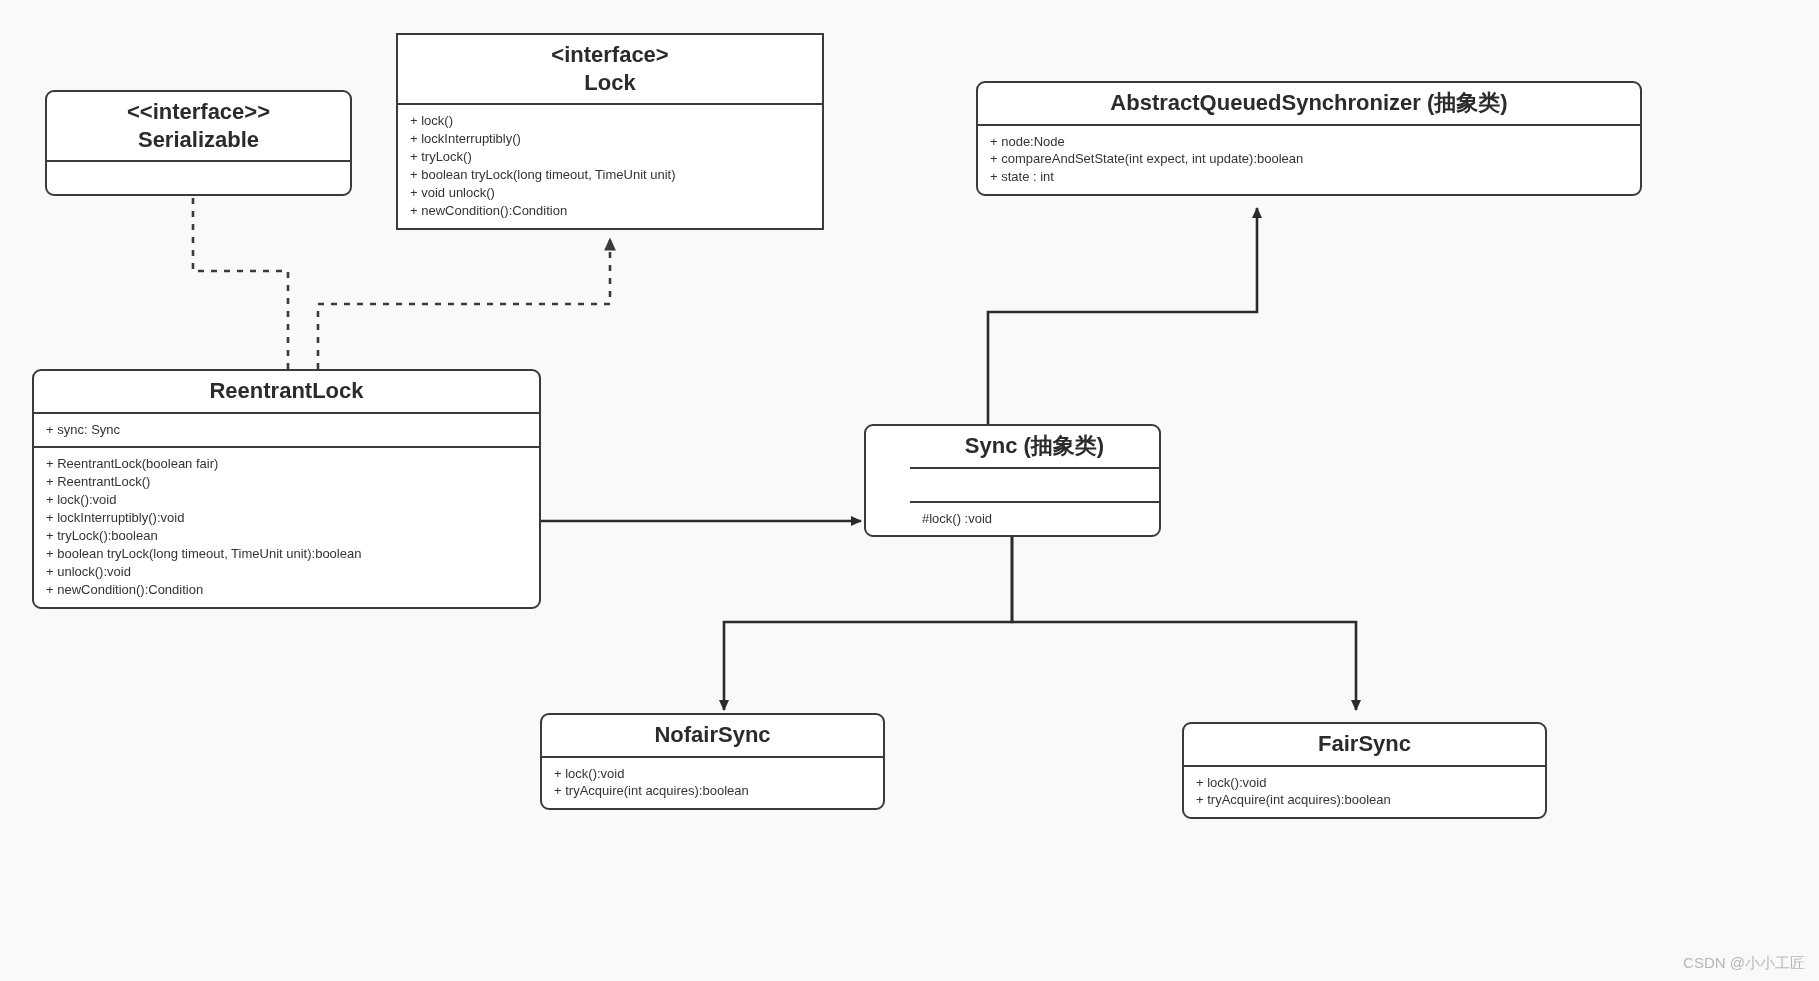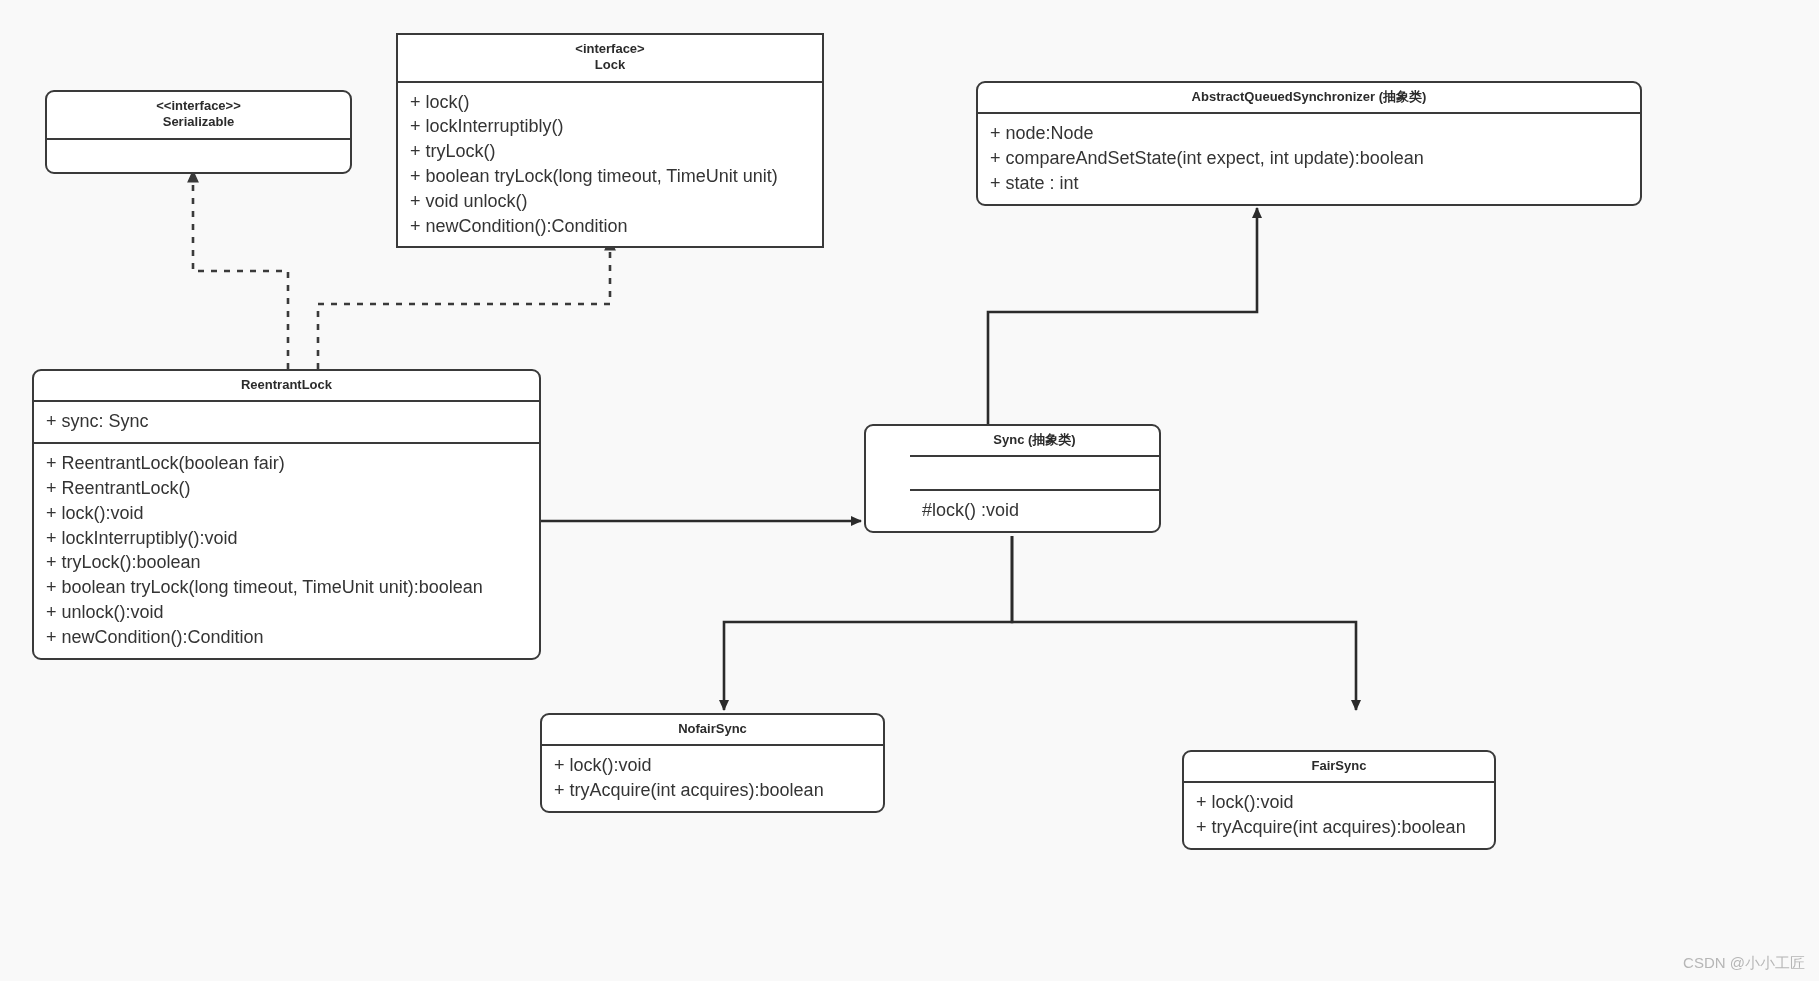--- a/index.html
+++ b/index.html
@@ -37,36 +37,36 @@
   }
   .uml-box.sharp {
     border-radius: 0;
   }
   .box-title {
     text-align: center;
     font-weight: bold;
     color: #2b2b2b;
     padding: 6px 8px 7px 8px;
     line-height: 1.25;
-    font-size: 13px;
+    font-size: 22px;
     box-sizing: border-box;
   }
   .box-title .stereo {
     display: block;
     font-weight: bold;
   }
   .sep {
     border-top: 2.5px solid #3a3a3a;
   }
   .compartment {
     padding: 7px 10px 8px 12px;
     box-sizing: border-box;
   }
   .member {
-    font-size: 18px;
+    font-size: 13px;
     color: #343434;
     line-height: 1.38;
     white-space: nowrap;
     font-family: "Liberation Sans", sans-serif;
   }
   .empty-compartment {
     height: 34px;
   }
   .watermark {
     position: absolute;
@@ -78,21 +78,21 @@
     white-space: nowrap;
   }
 
   
   #box-serializable { left: 45px;  top: 90px;  width: 307px; }
   #box-lock         { left: 396px; top: 33px;  width: 428px; }
   #box-aqs          { left: 976px; top: 81px;  width: 666px; }
   #box-reentrantlock{ left: 32px;  top: 369px; width: 509px; }
   #box-sync         { left: 864px; top: 424px; width: 297px; padding-left: 44px; }
   #box-nofairsync   { left: 540px; top: 713px; width: 345px; }
-  #box-fairsync     { left: 1182px;top: 750px; width: 314px; }
+  #box-fairsync     { left: 1182px;top: 722px; width: 365px; }
 </style>
 </head>
 <body>
 
 <div id="canvas">
 
   <svg class="edges" viewBox="0 0 1819 981" xmlns="http://www.w3.org/2000/svg">
     <defs>
       <marker id="hollowArrow" markerWidth="14" markerHeight="14" refX="11" refY="6" orient="auto" markerUnits="userSpaceOnUse">
         <path d="M1,1 L12,6 L1,11 z" fill="#3a3a3a" stroke="#3a3a3a" stroke-width="1.2"></path>

